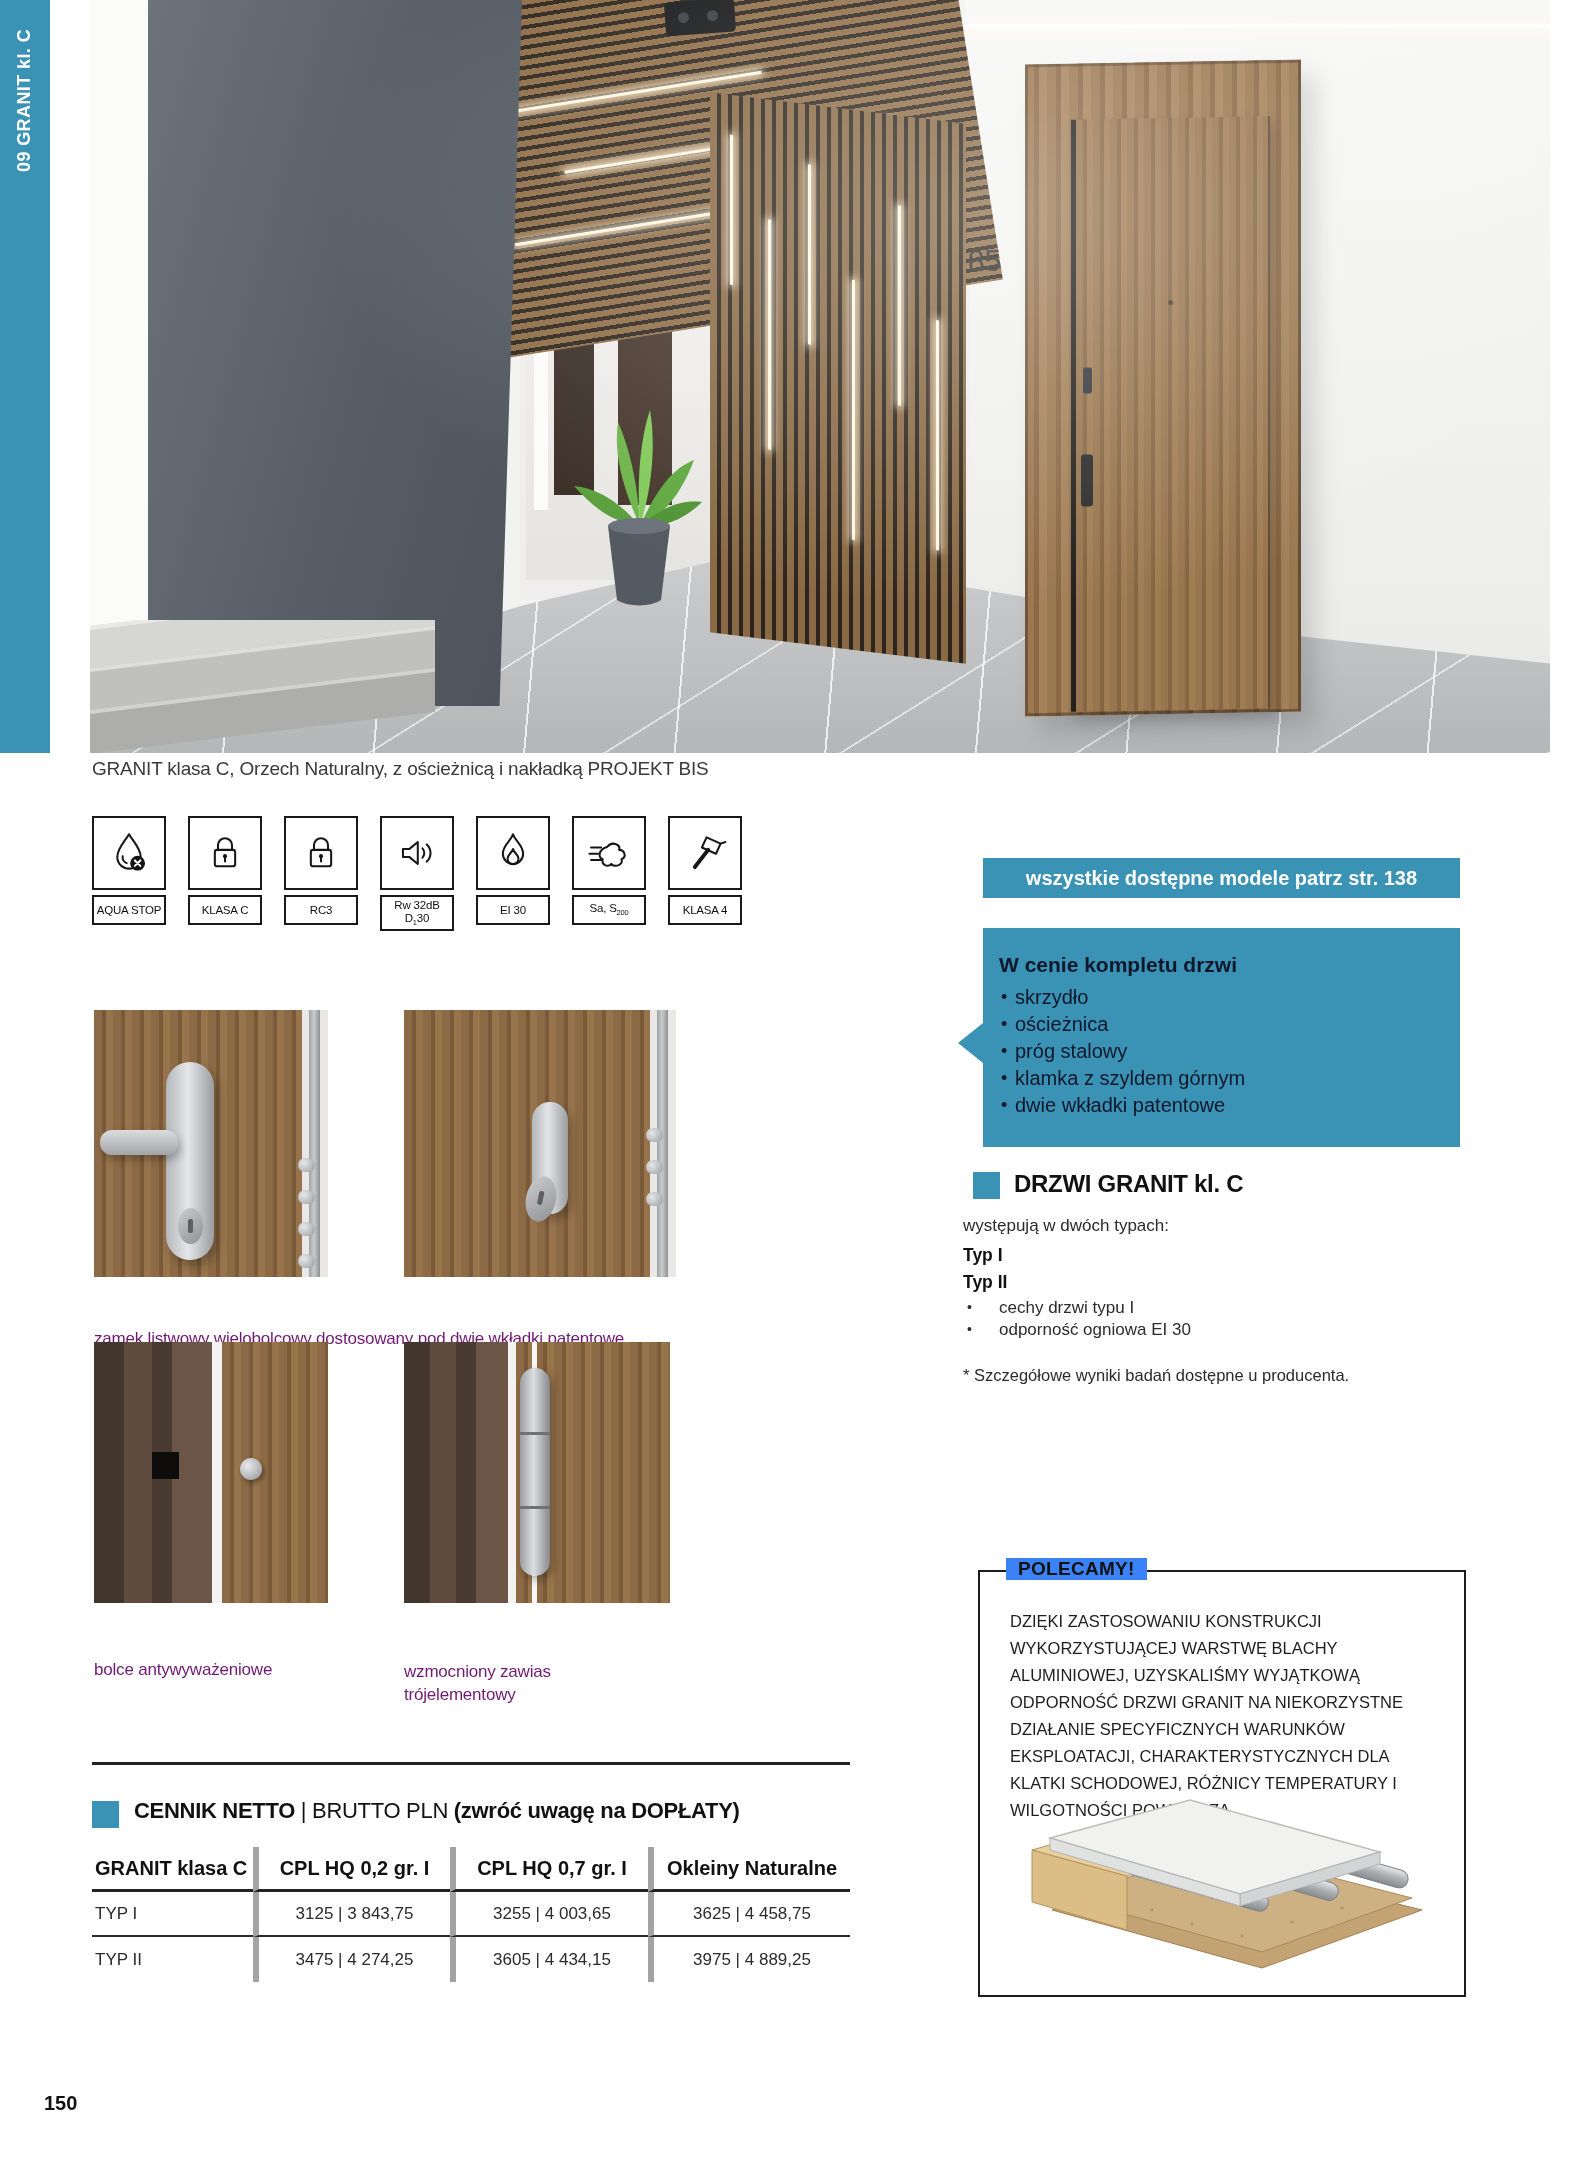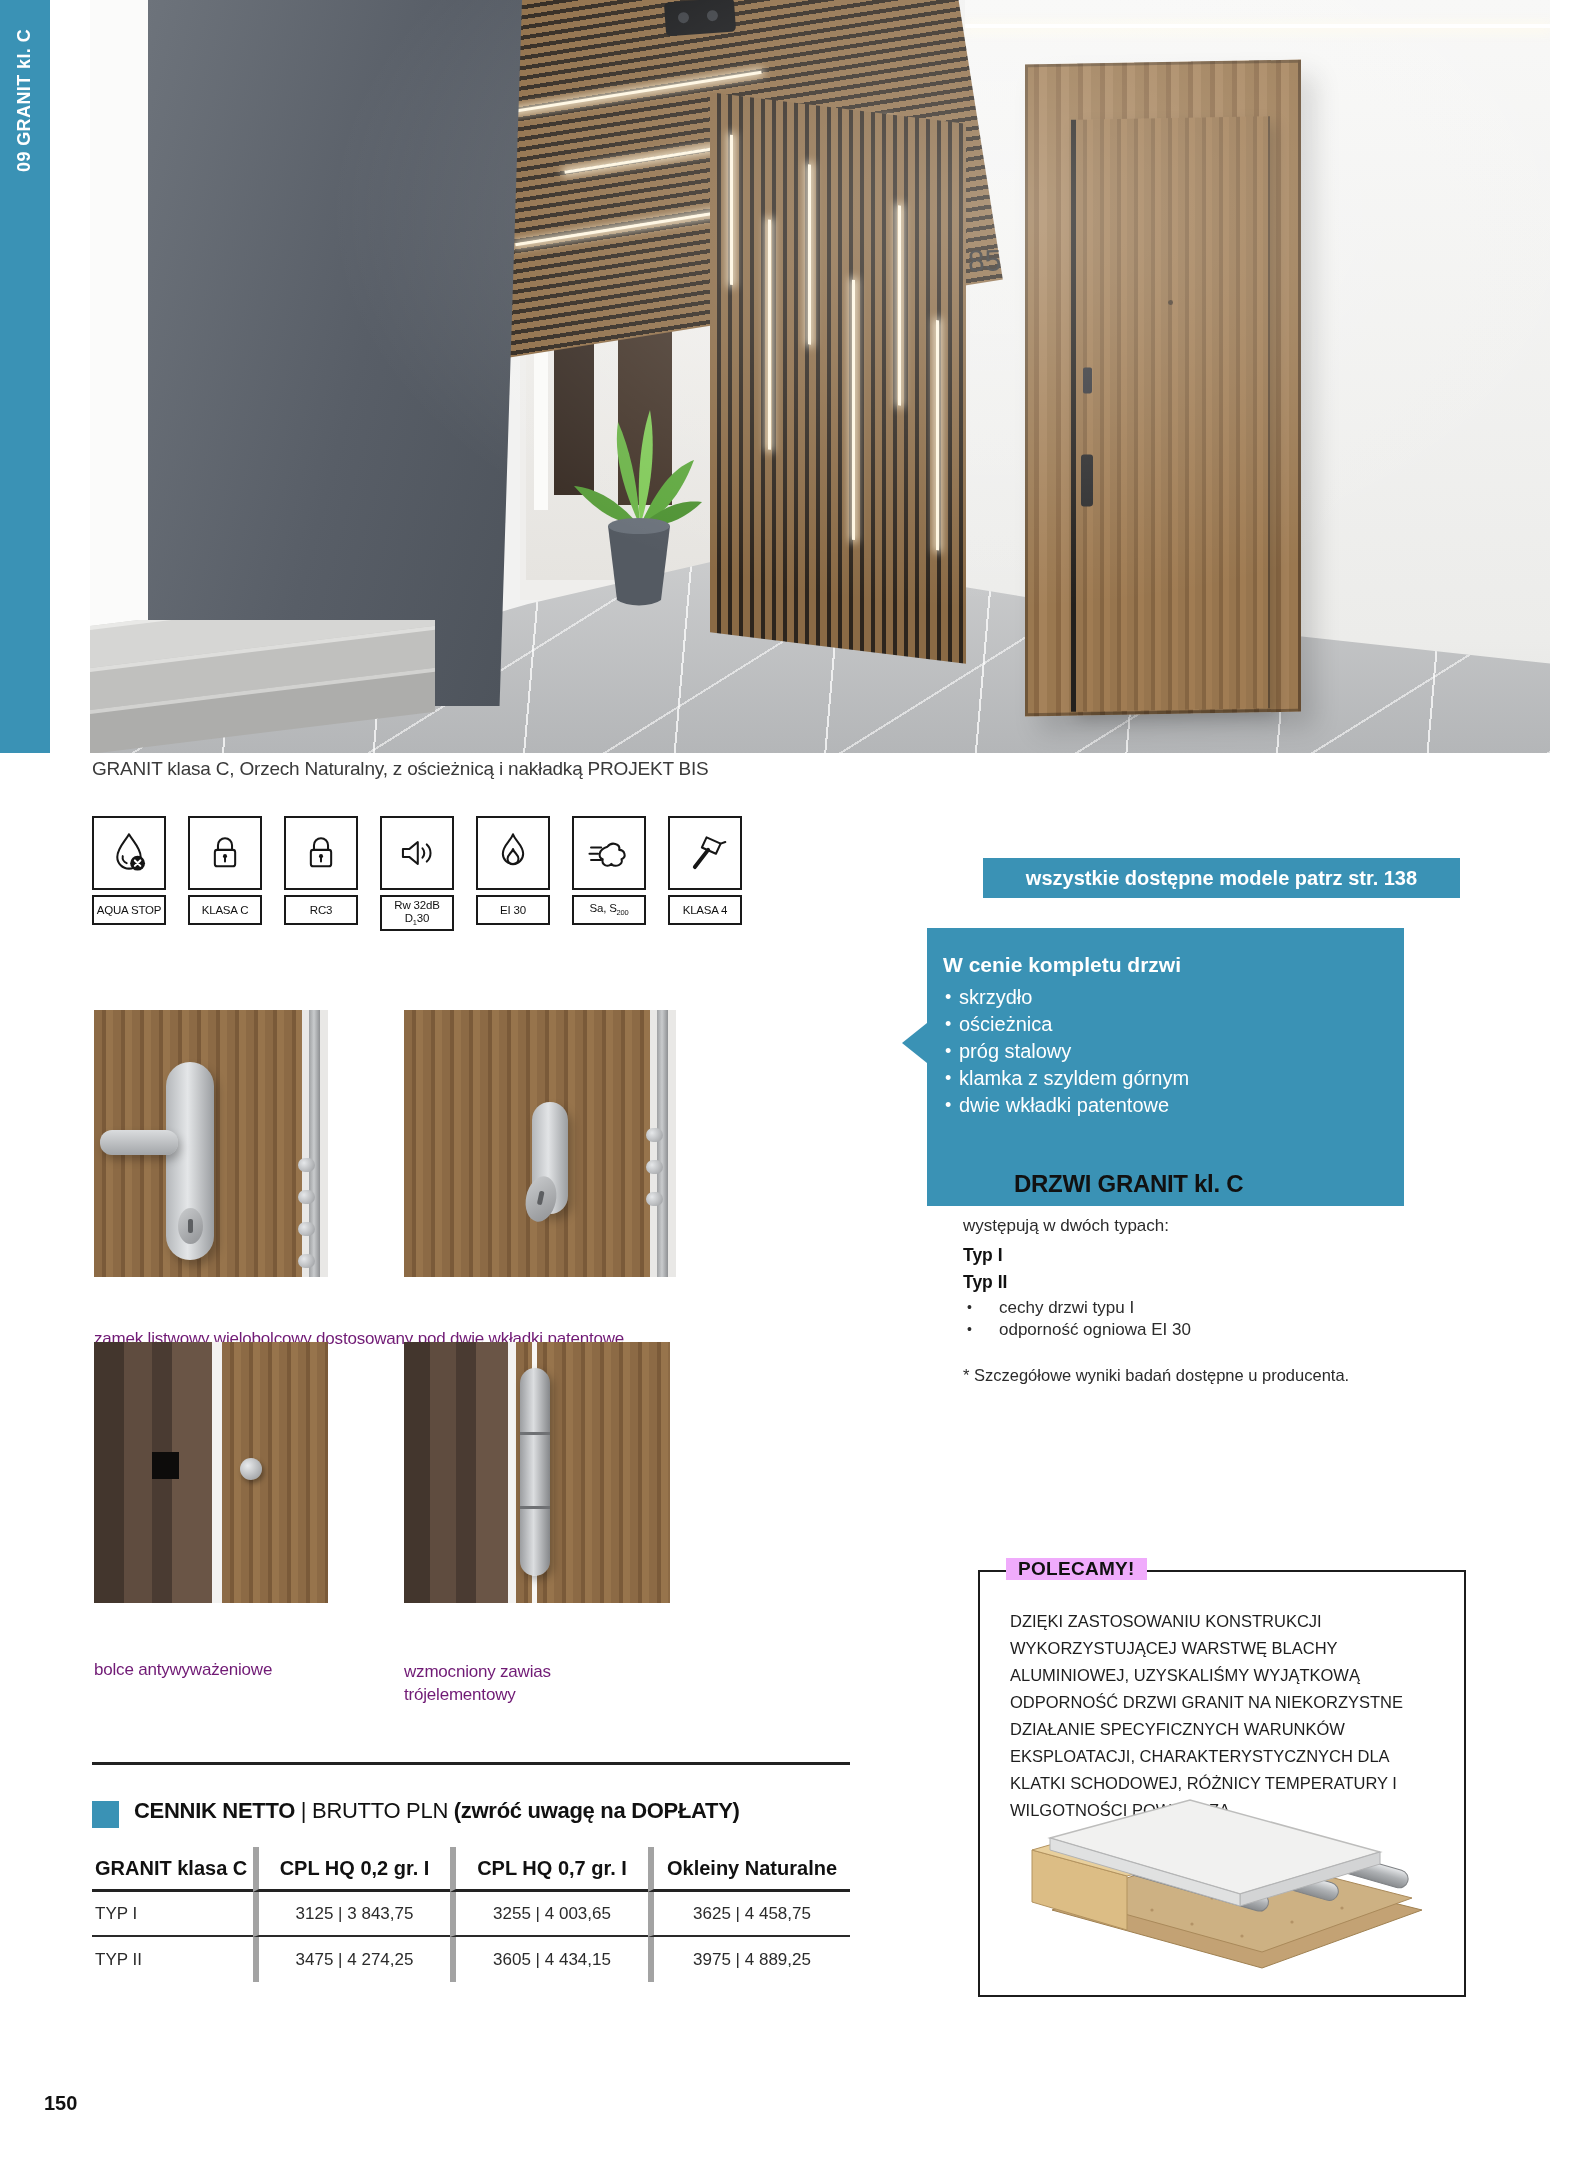--- a/index.html
+++ b/index.html
@@ -67,21 +67,21 @@
     display:flex;align-items:center;justify-content:center;}
   .icon-label{margin-top:5px;border:2px solid #191919;background:#fff;box-sizing:border-box;
     min-height:30px;display:flex;flex-direction:column;align-items:center;justify-content:center;
     font-size:11.5px;letter-spacing:-.2px;text-align:center;line-height:1.1;padding:2px 1px;color:#111;}
   .icon-label sub{font-size:7.5px;}
   .ic{stroke:#161616;fill:none;stroke-width:2.6;stroke-linecap:round;stroke-linejoin:round;}
 
   
   .banner{left:983px;top:858px;width:477px;height:40px;background:var(--accent);color:#fff;
     display:flex;align-items:center;justify-content:center;font-weight:bold;font-size:20px;}
-  .included{left:927px;top:928px;width:477px;height:278px;background:var(--accent);color:#ffffff;
+  .included{left:983px;top:928px;width:477px;height:219px;background:var(--accent);color:#0f172a;
     box-sizing:border-box;padding:25px 14px 0 16px;}
   .included-title{font-weight:bold;font-size:21px;margin-bottom:7px;}
   .included-item{font-size:20px;line-height:27px;padding-left:16px;position:relative;}
   .included-item::before{content:"•";position:absolute;left:2px;font-size:18px;}
   .included-arrow{position:absolute;left:-25px;top:95px;width:0;height:0;
     border-top:20px solid transparent;border-bottom:20px solid transparent;
     border-right:25px solid var(--accent);}
   .sq{width:27px;height:27px;background:var(--accent);}
   .section-title{left:1014px;top:1170px;font-size:24px;font-weight:bold;color:#111;letter-spacing:-.3px;}
   .rcol{left:963px;top:1216px;width:505px;font-size:17px;color:#2b2b2b;}
@@ -110,21 +110,21 @@
   .gapline{position:absolute;top:0;height:100%;background:#f3f2f0;}
   .caption{font-size:17px;color:#701a75;letter-spacing:-.2px;margin-top:46px;}
   .prelines{white-space:pre-line;line-height:23px;}
   .hinge{position:absolute;left:116px;top:26px;width:30px;height:208px;border-radius:15px;
     background:linear-gradient(90deg,#9c9ea1,#dcdee0 45%,#85878a);box-shadow:3px 4px 8px rgba(0,0,0,.3);}
   .hinge-seg{position:absolute;left:0;width:100%;height:3px;background:#6f7174;}
   .sqhole{position:absolute;background:#0d0c0b;}
 
   
   .polecamy{left:978px;top:1570px;width:488px;height:427px;border:2.5px solid #1c1c1c;box-sizing:border-box;}
-  .polecamy-label{position:absolute;top:-14px;left:26px;background:#f0abfc;padding:0 12px;
+  .polecamy-label{position:absolute;top:-14px;left:26px;background:#3b82f6;padding:0 12px;
     font-weight:bold;font-size:19px;color:#111;letter-spacing:.3px;}
   .polecamy-text{margin:36px 22px 0 30px;font-size:16.5px;line-height:27px;color:#1e1e1e;width:426px;}
 
   
   .rule{left:92px;top:1762px;width:758px;height:3px;background:#222;}
   .cennik-title{left:134px;top:1798px;font-size:22px;color:#111;white-space:nowrap;letter-spacing:-.3px;}
   .cennik-title .b{font-weight:bold;}
   .cennik-title .n{font-weight:normal;}
   .ptable{left:92px;top:1847px;width:758px;display:grid;
     grid-template-columns:161px 197px 198px 202px;grid-auto-rows:45px;}

